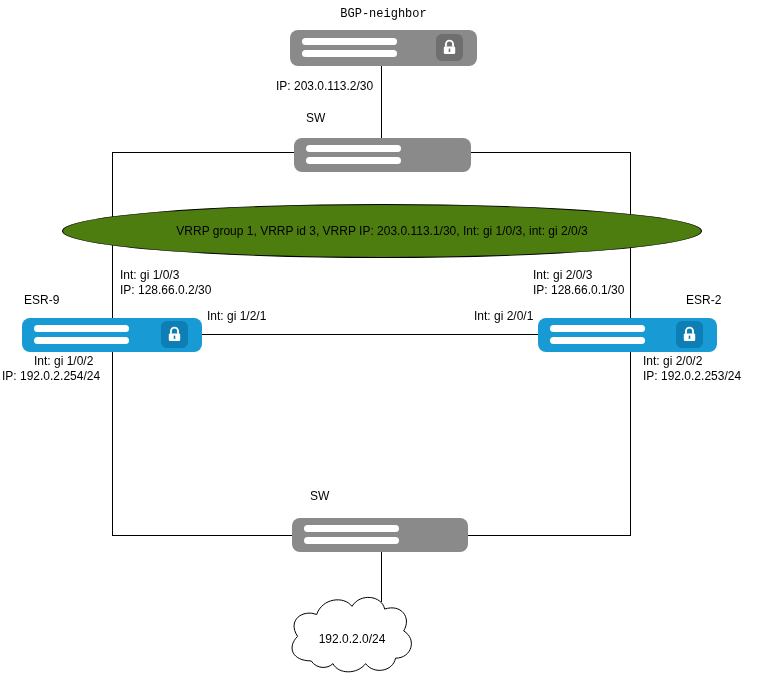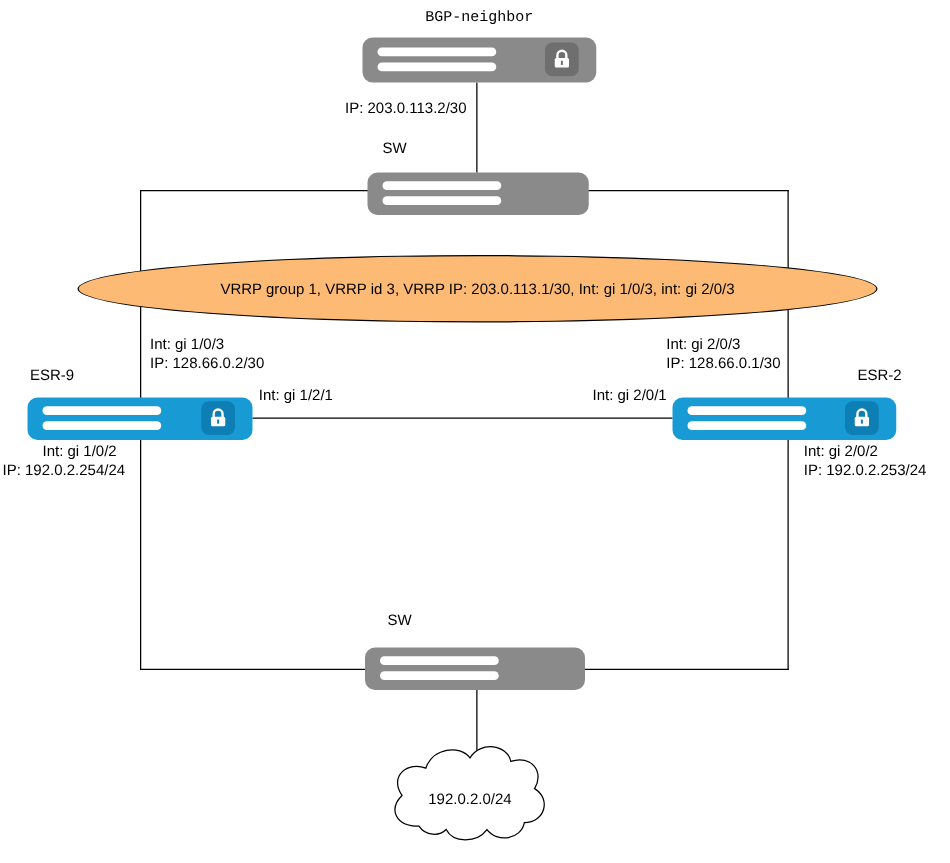--- a/index.html
+++ b/index.html
@@ -46,21 +46,21 @@
     align-items: center;
     justify-content: center;
   }
   .gray .lockbox { background: #6f6f6f; }
   .blue .lockbox { background: #0e7fb4; }
   .gray .lock-slot { fill: #6f6f6f; }
   .blue .lock-slot { fill: #0e7fb4; }
 
   .ellipse {
     position: absolute;
-    background: #fdba74;
+    background: #4d7c0f;
     border: 1px solid #000;
     border-radius: 50%;
     display: flex;
     align-items: center;
     justify-content: center;
     text-align: center;
     box-sizing: border-box;
   }
 
   .cloud-wrap { position: absolute; }
@@ -130,21 +130,21 @@
         <rect class="lock-slot" x="11" y="13.4" width="2" height="4.2"></rect>
       </svg>
     </span>
   </div>
 
   <div class="device gray" style="left:292px; top:518px; width:176px; height:34px;">
     <div class="stripe s1" style="top:7px;"></div>
     <div class="stripe s2" style="top:19px;"></div>
   </div>
 
-  <div class="cloud-wrap" style="left:308px; top:590px; width:136px; height:90px;">
+  <div class="cloud-wrap" style="left:284px; top:590px; width:136px; height:90px;">
     <svg width="136" height="90" viewBox="0 0 100 66" preserveAspectRatio="none">
       <path d="M 20,52
                C 6,52 2,42 10,34
                C 2,22 14,14 24,18
                C 28,6 44,4 50,12
                C 56,2 72,4 74,14
                C 86,10 94,20 88,30
                C 98,36 94,50 82,50
                C 80,60 66,62 60,54
                C 54,62 40,62 36,54

